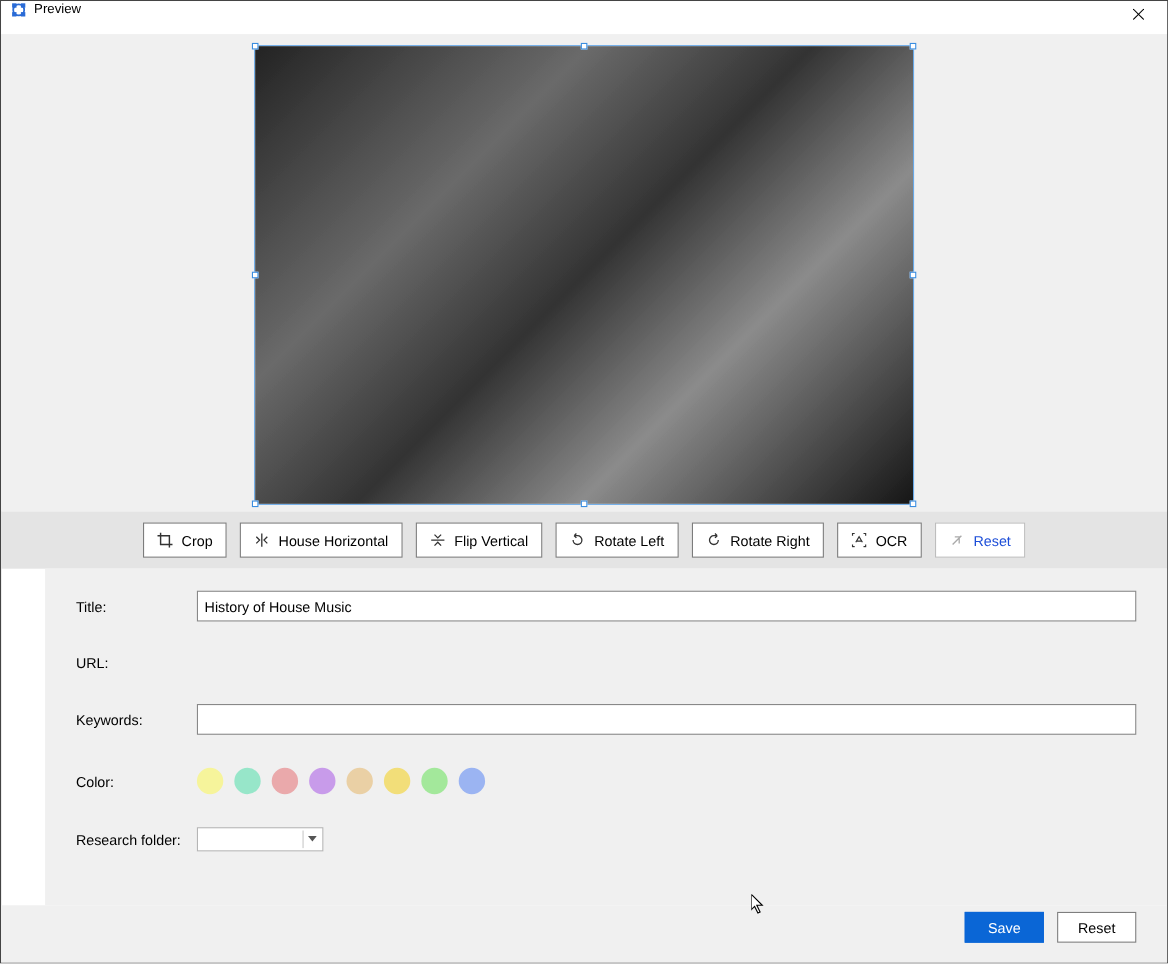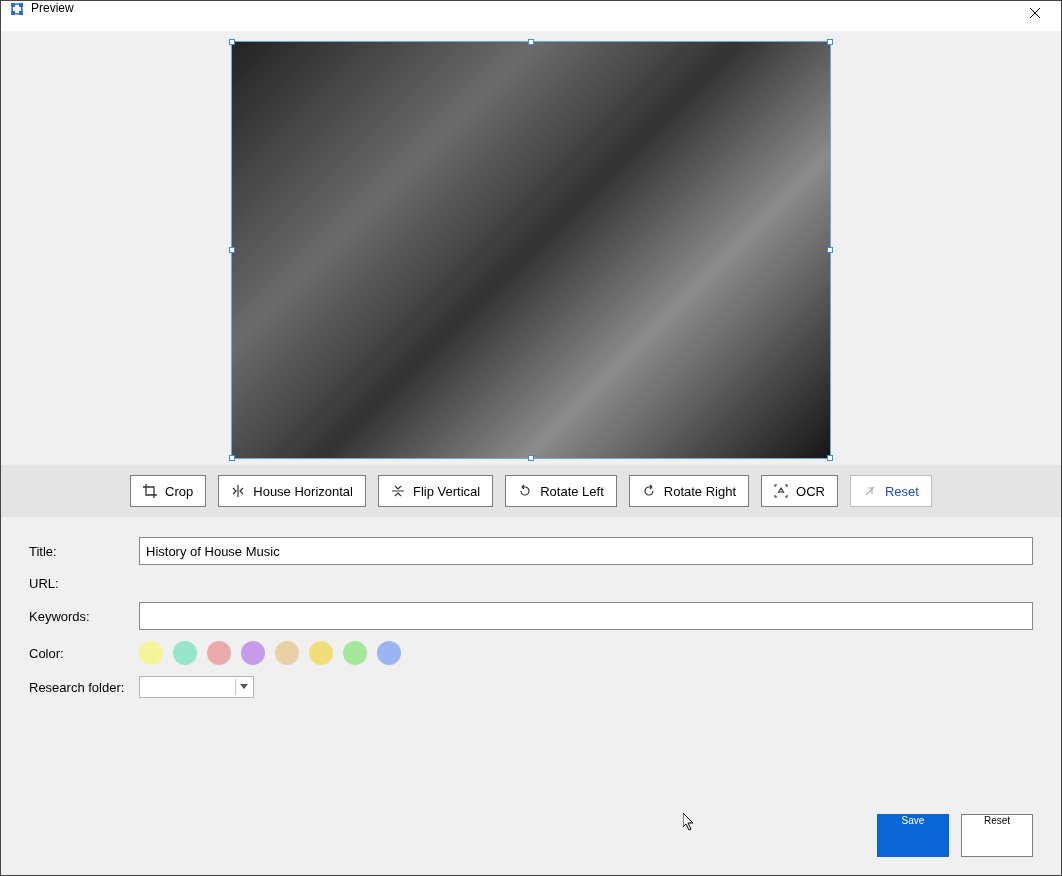--- a/index.html
+++ b/index.html
@@ -88,21 +88,21 @@
   color:#1d4ed8;
   border-color:#bdbdbd;
   cursor:default;
 }
 .tool-btn .ico { width:14px; height:14px; display:inline-flex; align-items:center; justify-content:center; }
 
 .form-area {
   background:#f0f0f0;
   flex:1;
   padding: 20px 28px 12px 28px;
-  display:flex; flex-direction:column; gap:11px;
+  display:flex; flex-direction:column; gap:30px;margin-left:40px;
 }
 .form-row {
   display:flex; align-items:center; gap:14px;
 }
 .form-row label {
   width: 96px;
   font-size:13px;
 }
 .form-row input[type=text] {
   flex:1;
@@ -130,23 +130,23 @@
   width:16px; height:16px;
   border-left:1px solid #c9c9c9;
   display:flex; align-items:center; justify-content:center;
 }
 .footer {
   display:flex; justify-content:flex-end; gap:12px;
   padding: 6px 28px 18px 28px;
   background:#f0f0f0;
 }
 .btn {
-  min-width:72px; height:43px;
-  display:flex; align-items:flex-start; justify-content:center;
-  font-size:10px; cursor:pointer;
+  min-width:72px; height:28px;
+  display:flex; align-items:center; justify-content:center;
+  font-size:13px; cursor:pointer;
   border:1px solid #7e7e7e;
   background:#fff;
 }
 .btn.primary {
   background:#0a66d6; color:#fff; border-color:#0a66d6;
 }
 .cursor-arrow {
   position:absolute;
   left:683px; top:813px;
   pointer-events:none;

